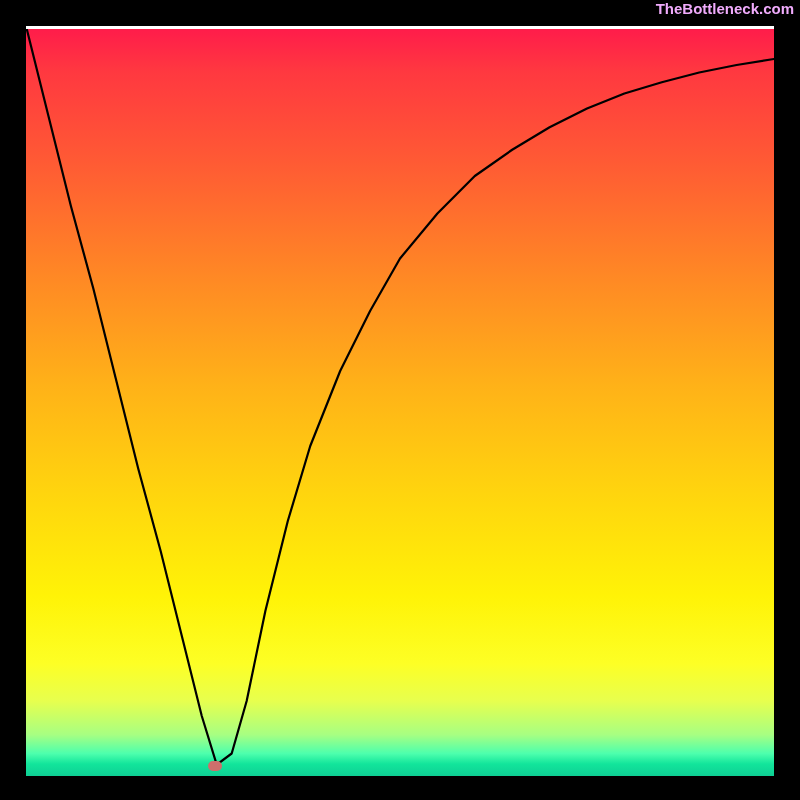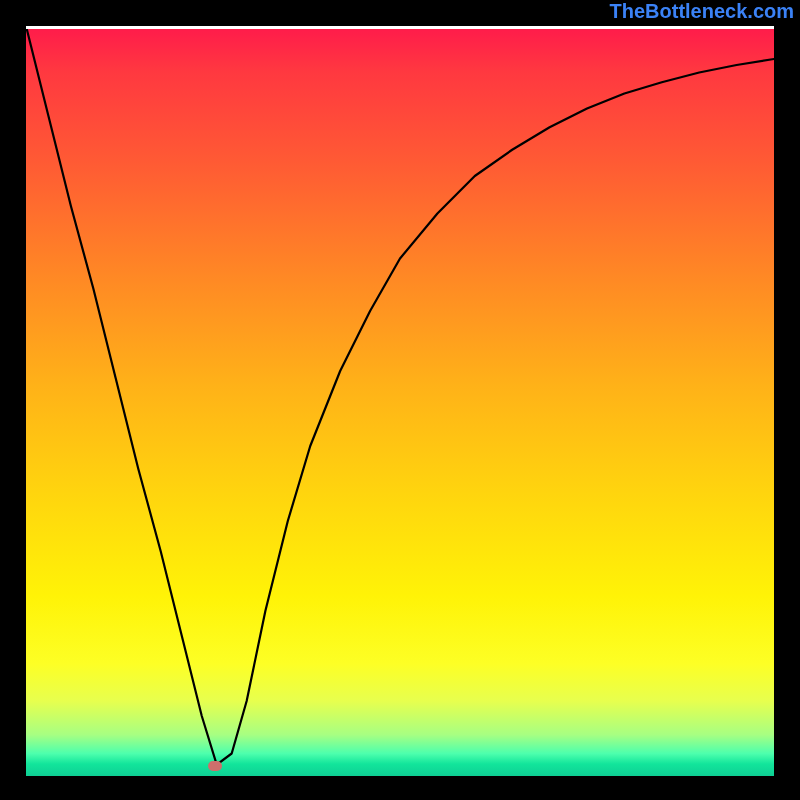--- a/index.html
+++ b/index.html
@@ -11,22 +11,22 @@
   .chart-wrap {
     position: relative;
     width: 800px;
     height: 800px;
     background: #000;
   }
   .attribution {
     position: absolute;
     top: 0;
     right: 6px;
-    color: #3b82f6;
-    font-size: 20px;
+    color: #f0abfc;
+    font-size: 15px;
     font-weight: bold;
     z-index: 3;
     user-select: text;
   }
   
   .plot-area {
     position: absolute;
     left: 26px;
     top: 26px;
     width: 748px;  

